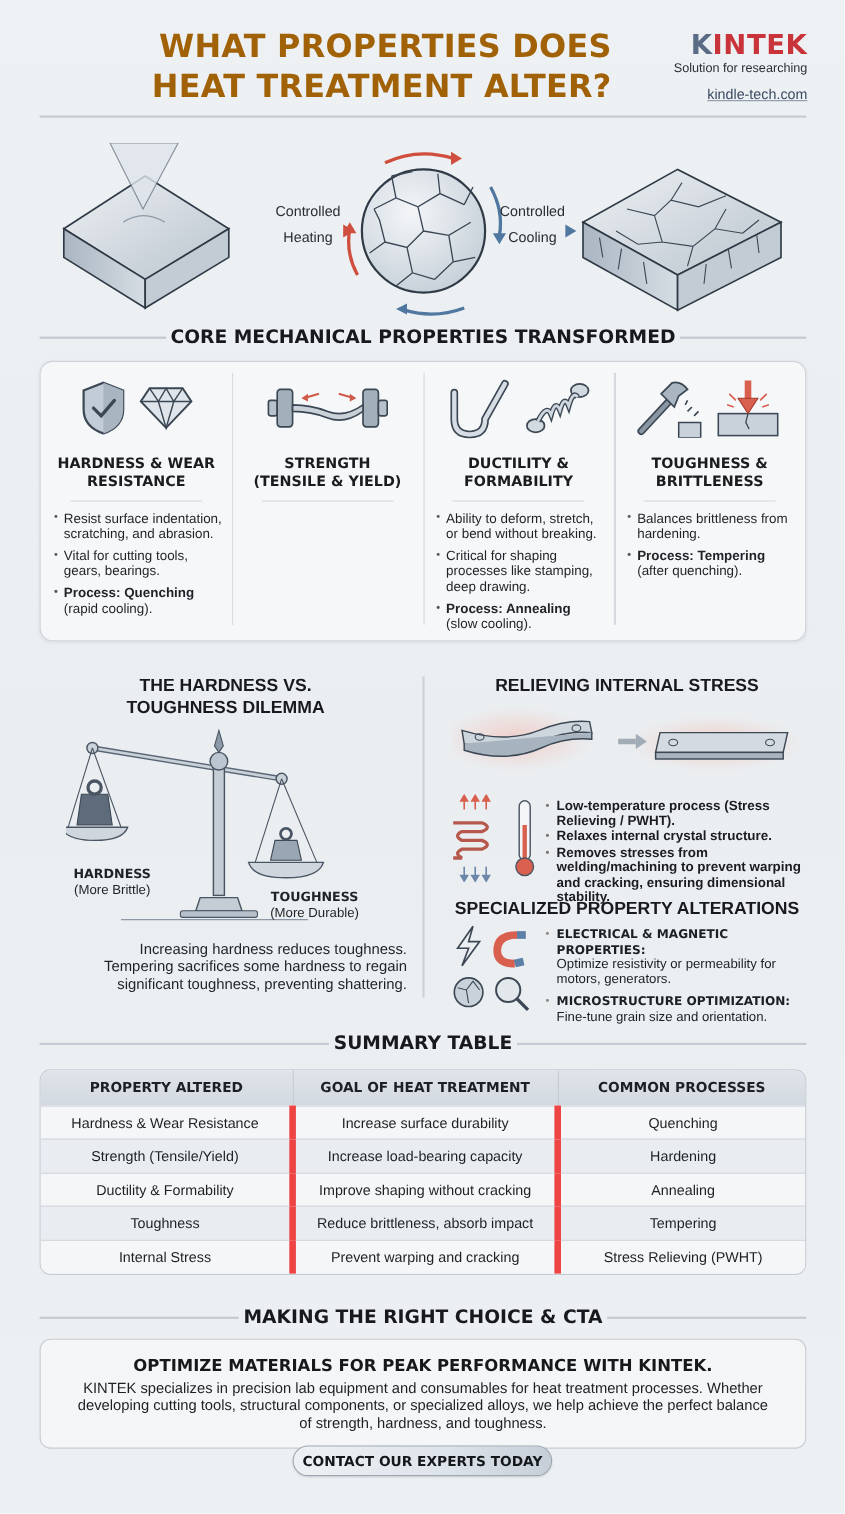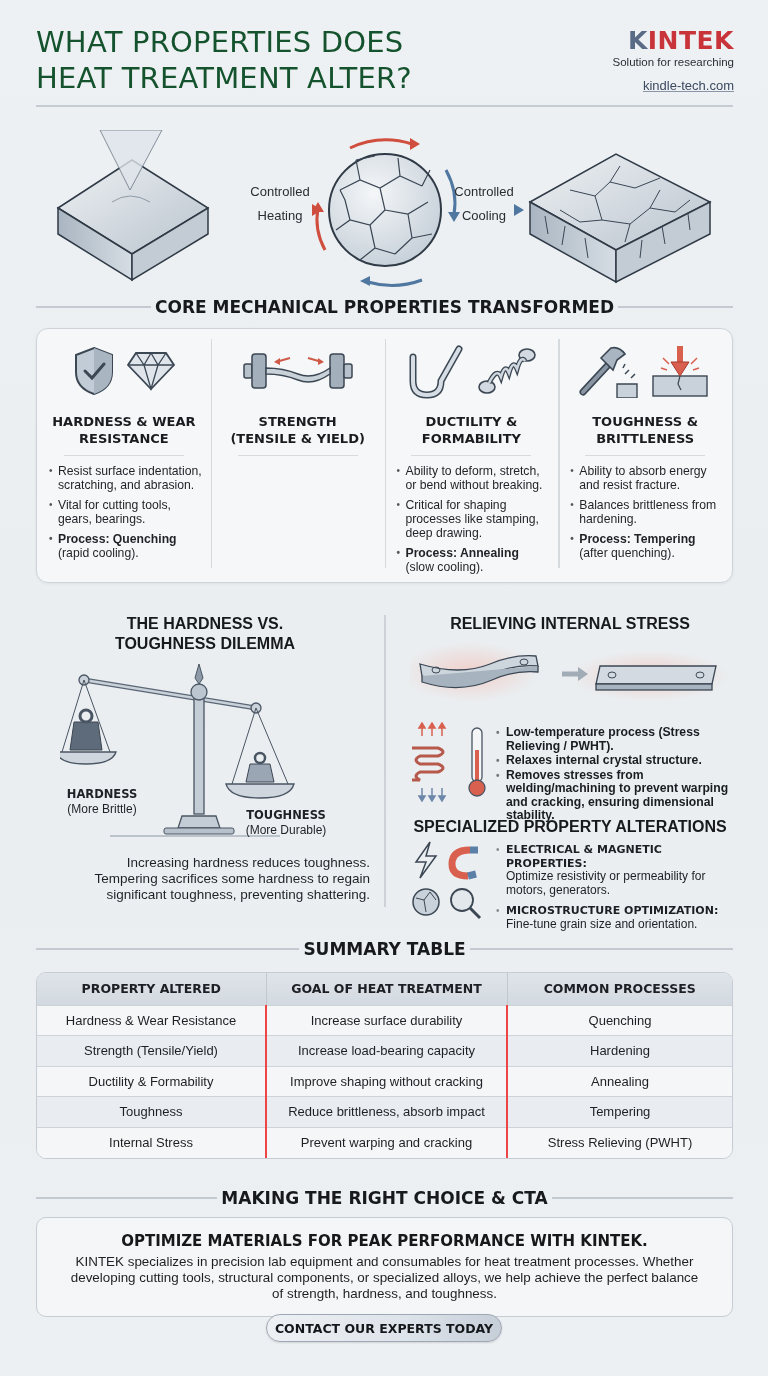--- a/index.html
+++ b/index.html
@@ -9,22 +9,23 @@
     font-family: "Liberation Sans", "DejaVu Sans", sans-serif;
     color: #1a1d21;
     position: relative;
   }
   .abs { position: absolute; }
 
   
   .title {
     left: 36px; top: 24px; width: 520px;
     font-family: "DejaVu Sans", sans-serif;
-    font-weight: 400; font-size: 29px; line-height: 36px; letter-spacing: 0.2px;
-    color: #14532d;
+    font-weight: 700; font-size: 29px; line-height: 36px; letter-spacing: 0.2px;
+    color: #a16207;
+    text-align: right;
   }
   .brand { right: 34px; top: 28px; text-align: right; width: 180px; }
   .brand-logo { font-family: "DejaVu Sans", sans-serif; font-weight: 700; font-size: 25px; letter-spacing: 0.5px; color: #c8343a; line-height: 26px; }
   .brand-logo .k { color: #5a6b86; }
   .brand-tag { font-size: 11.5px; color: #2b2f35; margin-top: 2px; }
   .brand-url { font-size: 13px; color: #3b4a60; margin-top: 10px; text-decoration: underline; text-decoration-color: #8a96a8; }
   .hr { height: 1.5px; background: #c6ccd3; }
 
   
   .hero-label { font-size: 13px; color: #2a2d31; text-align: center; width: 80px; line-height: 24px; }
@@ -66,21 +67,21 @@
 
   .spec-list { list-style: none; }
   .spec-list li { font-size: 12px; line-height: 13.5px; margin-bottom: 7px; padding-left: 10px; position: relative; color: #1c1f23; }
   .spec-list li::before { content: "•"; position: absolute; left: 0; top: 0; color: #888; font-size: 10px; }
   .spec-list li b { font-family: "DejaVu Sans", sans-serif; font-size: 11px; display: block; }
 
   
   .tbl { left: 36px; top: 972px; width: 697px; border: 1.5px solid #c6ccd3; border-radius: 10px; overflow: hidden; background: #f6f8fa; }
   .tbl table { width: 100%; border-collapse: collapse; }
   .tbl th { background: linear-gradient(180deg, #dfe4ea, #d3d9e0); font-family: "DejaVu Sans", sans-serif; font-weight: 700; font-size: 12.5px; height: 32px; color: #1c1f23; border-right: 1px solid #c2c8cf; }
-  .tbl td { font-size: 13px; height: 30.5px; text-align: center; border-top: 1px solid #cdd3d9; border-right: 2px solid #ef4444; color: #1d2024; }
+  .tbl td { font-size: 13px; height: 30.5px; text-align: center; border-top: 1px solid #cdd3d9; border-right: 6px solid #ef4444; color: #1d2024; }
   .tbl tr td:last-child, .tbl tr th:last-child { border-right: none; }
   .tbl tbody tr:nth-child(even) td { background: #e9edf1; }
   .tbl tbody tr:nth-child(odd) td { background: #f4f6f8; }
 
   
   .cta-card { left: 36px; top: 1217px; width: 697px; height: 100px; border: 1.5px solid #c6ccd3; border-radius: 10px; background: rgba(246,248,250,0.7); }
   .cta-title { font-family: "DejaVu Sans", sans-serif; font-weight: 700; font-size: 15px; text-align: center; margin-top: 14px; color: #16181b; }
   .cta-para { font-size: 13.4px; line-height: 16px; text-align: center; margin-top: 4px; color: #1d2024; padding: 0 30px; }
   .cta-btn {
     left: 266px; top: 1314px; width: 236px; height: 28px;
@@ -269,21 +270,20 @@
           <path d="M14,14 L20,20 M48,14 L42,20 M12,24 L18,26 M50,24 L44,26" stroke="#d9604f" stroke-width="1.5"></path>
           <path d="M31,32 L29,40 L32,46" stroke="#3c4754" stroke-width="1.2" fill="none"></path>
         </svg>
     </div>
     <div class="prop-title">
         <div>TOUGHNESS &amp;</div>
         <div>BRITTLENESS</div>
       </div>
     <div class="prop-sep"></div>
     <ul class="prop-list">
-      <li>Ability to absorb energy and resist fracture.</li>
       <li>Balances brittleness from hardening.</li>
       <li class="bold"><span>Process: Tempering</span><br><span class="rest">(after quenching).</span></li>
     </ul>
   </div>
 </div>
 
 <div class="abs mid-title" style="left:60px; top:614px; width:290px;">
   <div>THE HARDNESS VS.</div>
     <div>TOUGHNESS DILEMMA</div>
 </div>

